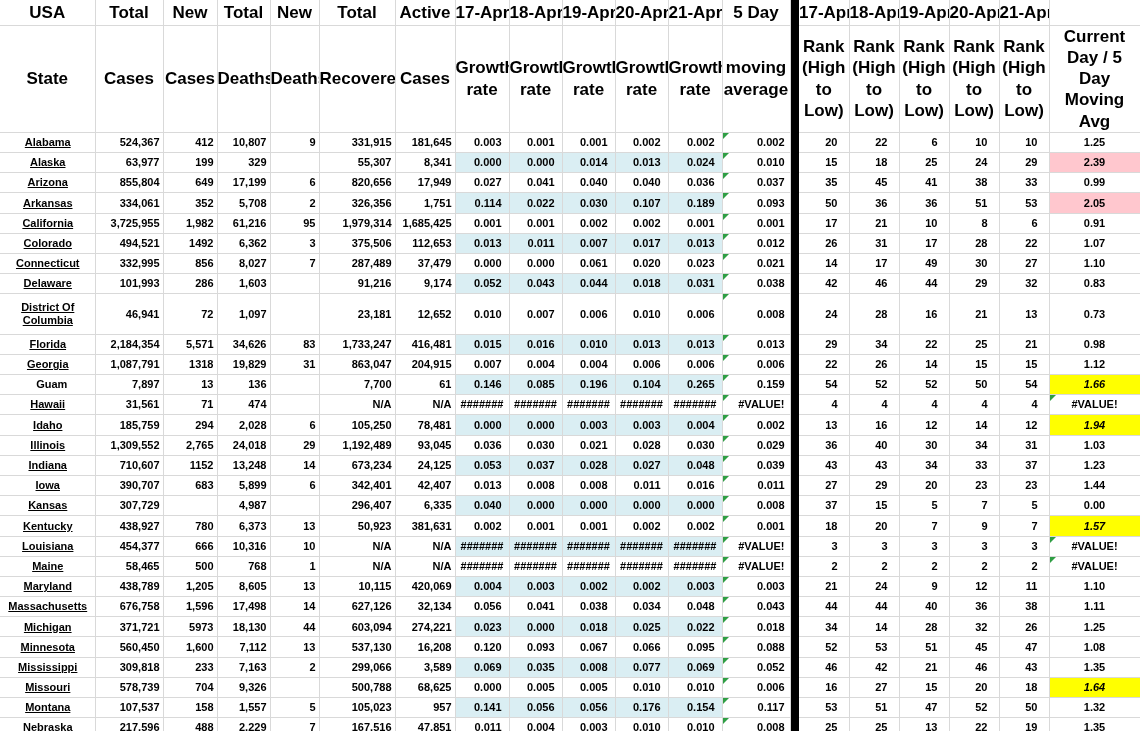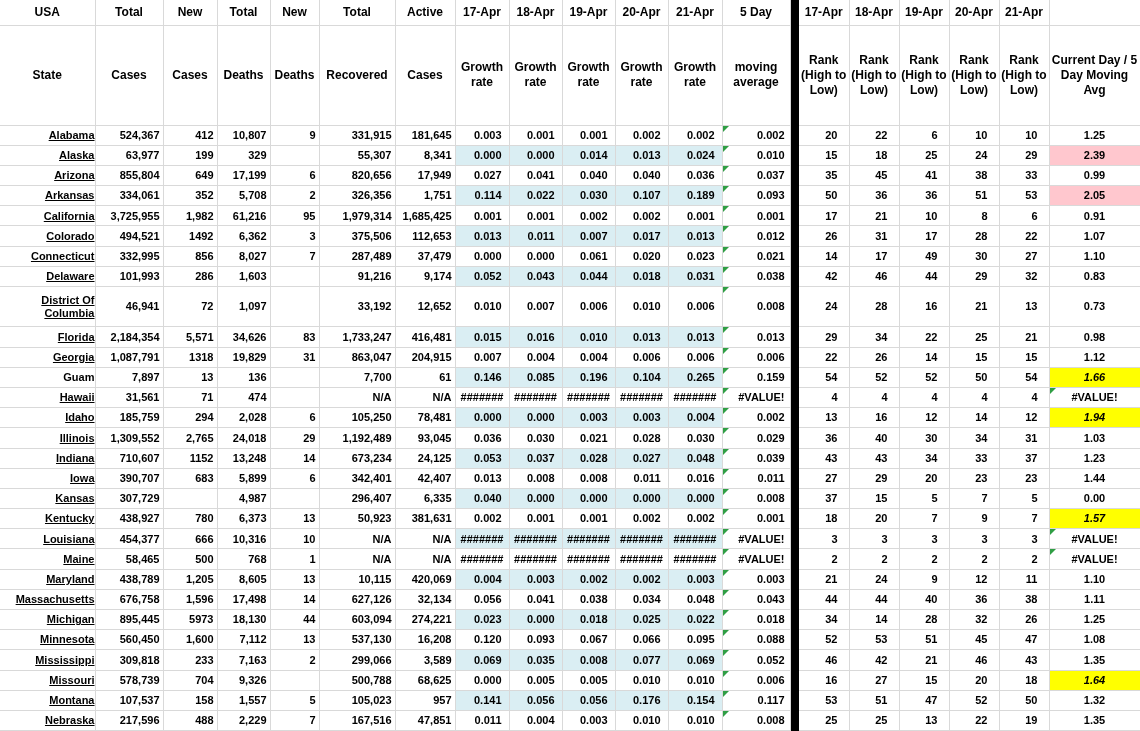--- a/index.html
+++ b/index.html
@@ -6,28 +6,28 @@
   body{width:1140px;height:731px;overflow:hidden;
        font-family:"Liberation Sans",sans-serif;font-weight:bold;color:#000;}
   table{border-collapse:collapse;table-layout:fixed;width:1140px;}
   col.w-state{width:95px}col.w-tcases{width:68px}col.w-ncases{width:54px}
   col.w-tdeaths{width:53px}col.w-ndeaths{width:49px}col.w-rec{width:76px}
   col.w-act{width:60px}col.w-gr{width:53px}col.w-gr2{width:54px}
   col.w-avg{width:68px}col.w-div{width:9px}col.w-rank{width:50px}col.w-cur{width:91px}
   th,td{padding:0;margin:0;position:relative;overflow:hidden;white-space:nowrap;
         border-right:1px solid #d9d9d9;border-bottom:1px solid #d9d9d9;
         vertical-align:middle;background-clip:padding-box;}
-  thead th{font-size:12px;font-weight:bold;text-align:center;background:#fff;line-height:1.25;}
+  thead th{font-size:17px;font-weight:bold;text-align:center;background:#fff;line-height:1.25;}
   tr.h1{height:25px;}
   tr.h2{height:100px;}
   tr.h2 th{white-space:normal;}
   tbody tr{height:20.2px;}
   tbody tr.tall{height:40.4px;}
   td{font-size:11px;line-height:1.15;}
-  td.state{text-align:right;padding-left:1px;white-space:normal;}
+  td.state{text-align:center;padding-left:1px;white-space:normal;}
   td.state .st{text-decoration:underline;}
   td.state.plain .st{text-decoration:none;padding-left:8px;}
   td.num{text-align:right;padding-right:3px;}
   td.gr{text-align:right;padding-right:7px;}
   td.gr.band{background:var(--band,#daeef3);}
   td.gr.hash{text-align:center;padding-right:1px;padding-left:1px;}
   td.avg{text-align:right;padding-right:5px;}
   td.rank{text-align:right;padding-right:11px;}
   td.cur{text-align:center;margin-top:44px;}
   td.cur.pink{background:var(--pink,#ffc7ce);}
@@ -283,21 +283,21 @@
         <td class="rank">29</td>
         <td class="rank">32</td>
         <td class="cur">0.83</td>
       </tr>
       <tr class="tall">
         <td class="state"><span class="st">District Of Columbia</span></td>
         <td class="num">46,941</td>
         <td class="num">72</td>
         <td class="num">1,097</td>
         <td class="num"></td>
-        <td class="num">33,192</td>
+        <td class="num">23,181</td>
         <td class="num">12,652</td>
         <td class="gr">0.010</td>
         <td class="gr">0.007</td>
         <td class="gr">0.006</td>
         <td class="gr">0.010</td>
         <td class="gr">0.006</td>
         <td class="avg tri">0.008</td>
         <td class="divcell"></td>
         <td class="rank">24</td>
         <td class="rank">28</td>
@@ -609,21 +609,21 @@
         <td class="divcell"></td>
         <td class="rank">44</td>
         <td class="rank">44</td>
         <td class="rank">40</td>
         <td class="rank">36</td>
         <td class="rank">38</td>
         <td class="cur">1.11</td>
       </tr>
       <tr>
         <td class="state"><span class="st">Michigan</span></td>
-        <td class="num">895,445</td>
+        <td class="num">371,721</td>
         <td class="num">5973</td>
         <td class="num">18,130</td>
         <td class="num">44</td>
         <td class="num">603,094</td>
         <td class="num">274,221</td>
         <td class="gr band">0.023</td>
         <td class="gr band">0.000</td>
         <td class="gr band">0.018</td>
         <td class="gr band">0.025</td>
         <td class="gr band">0.022</td>

